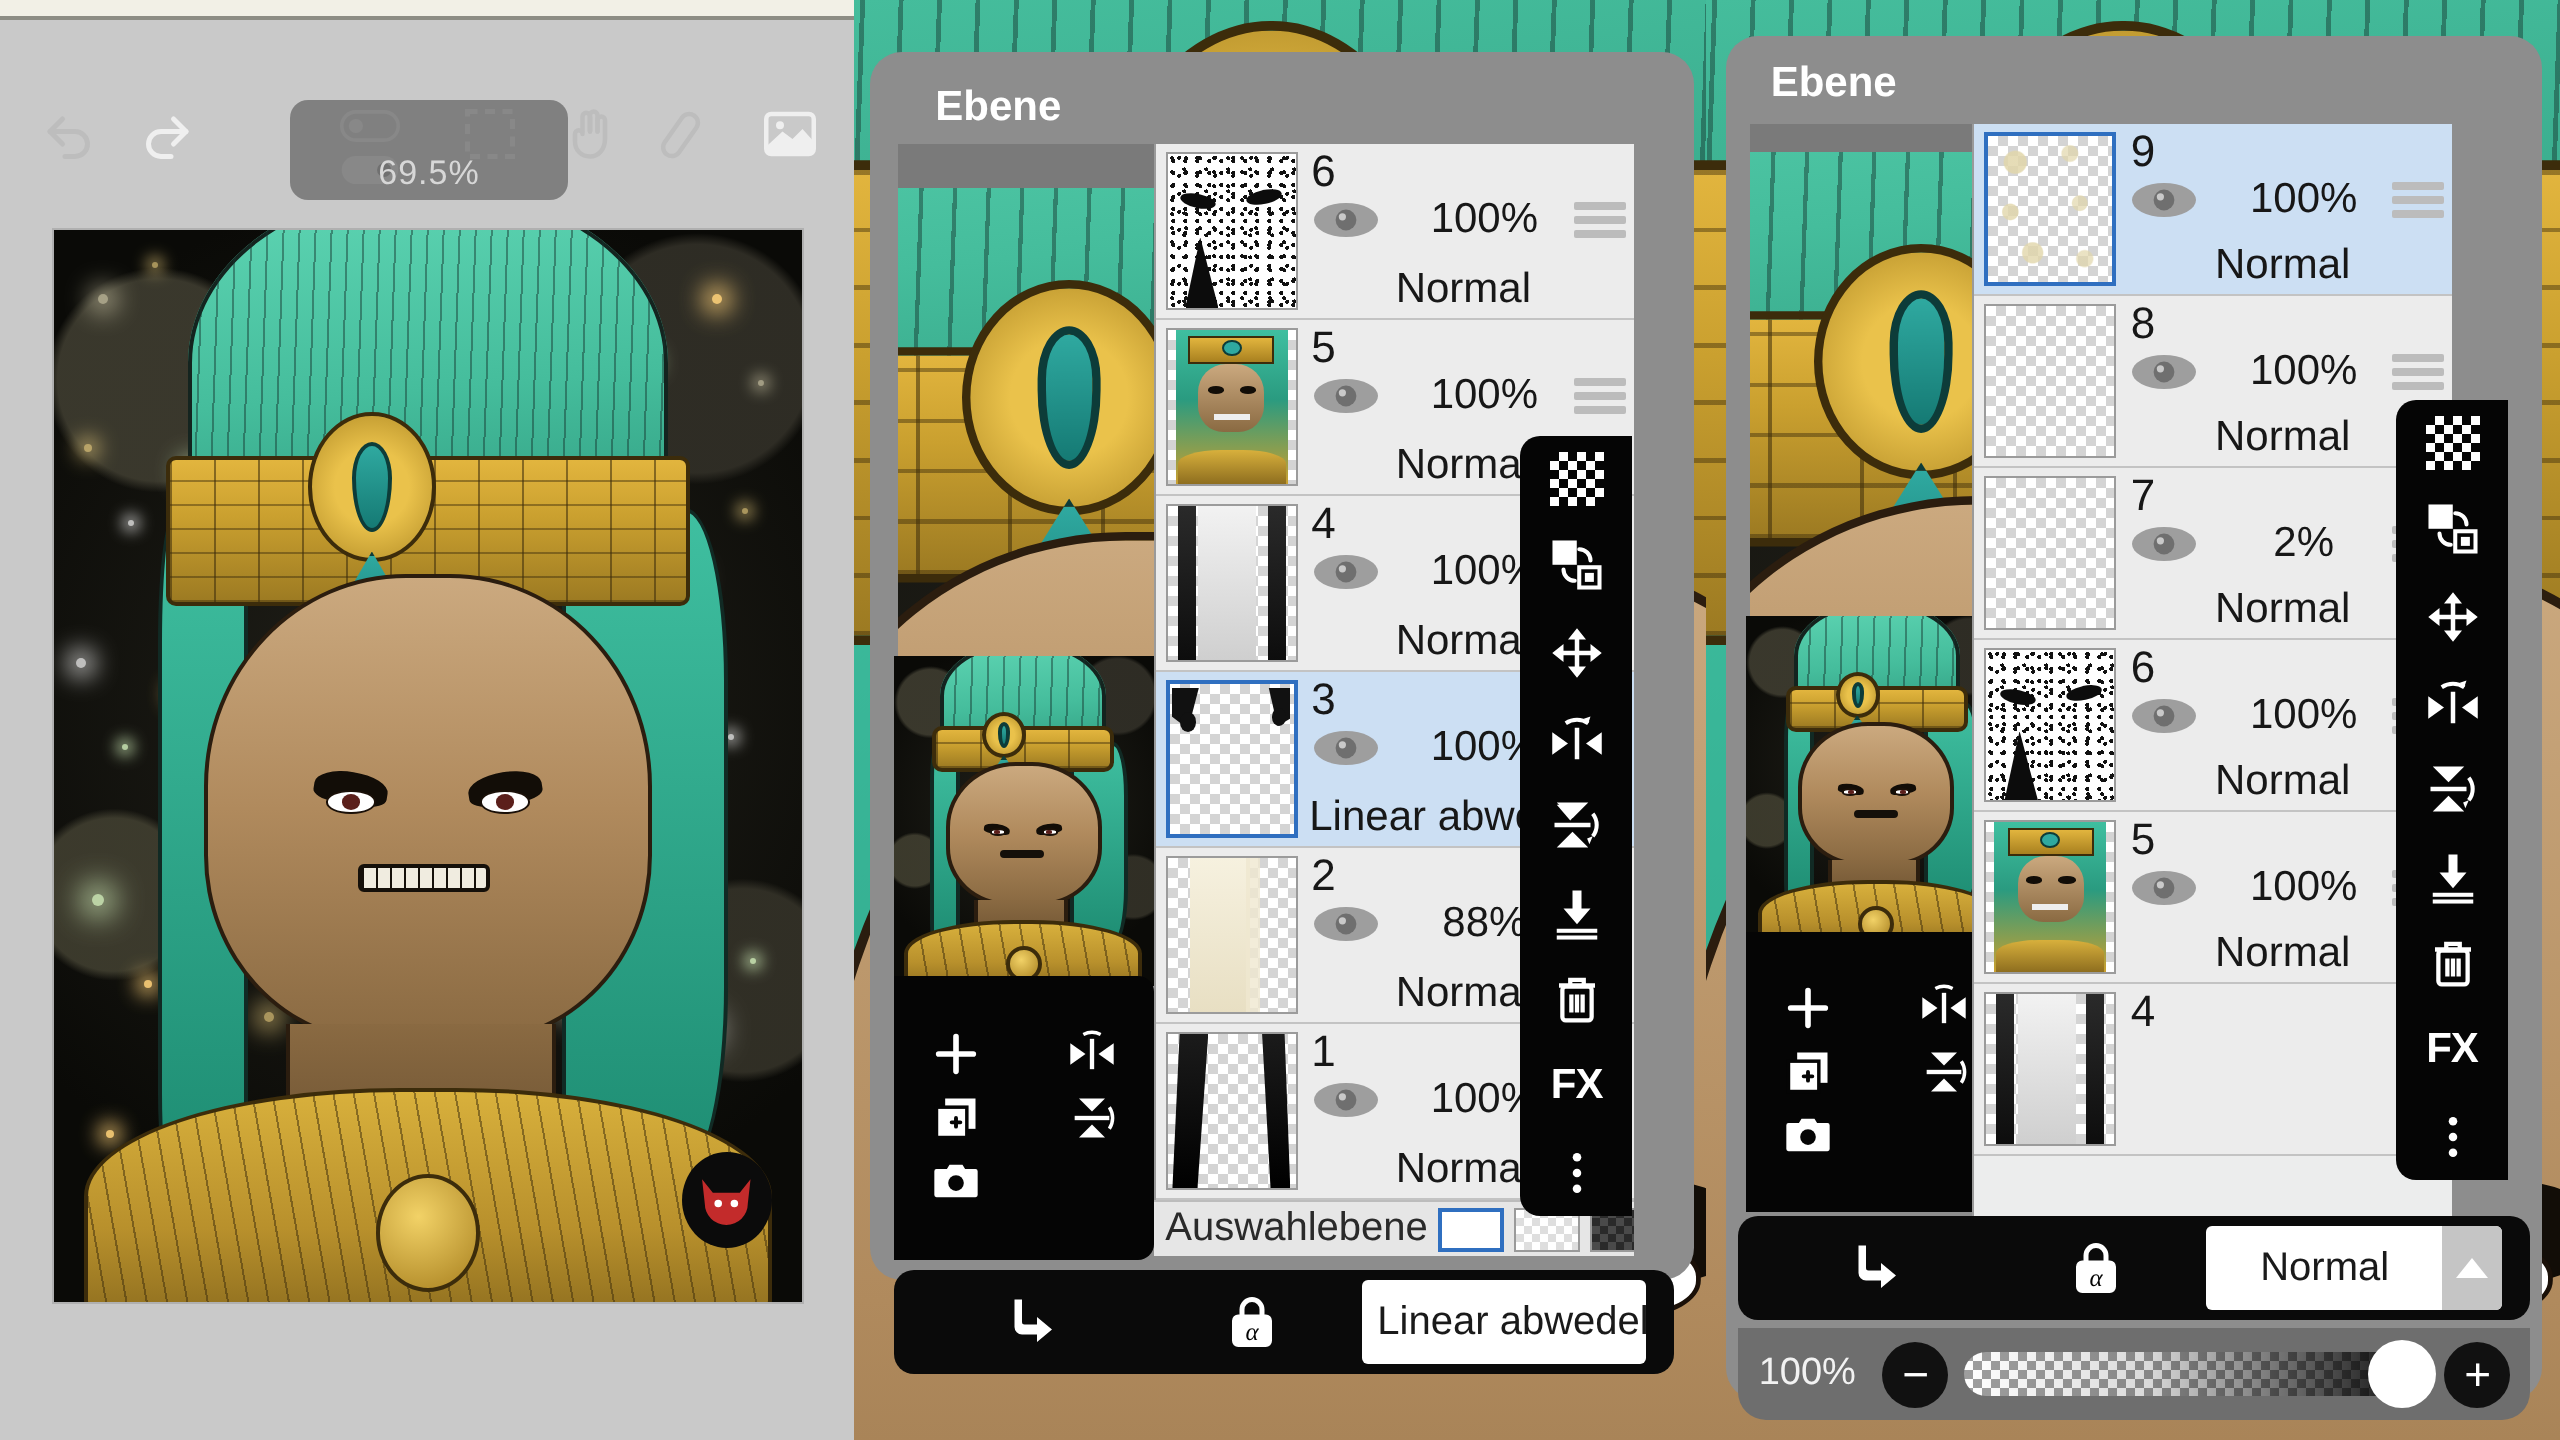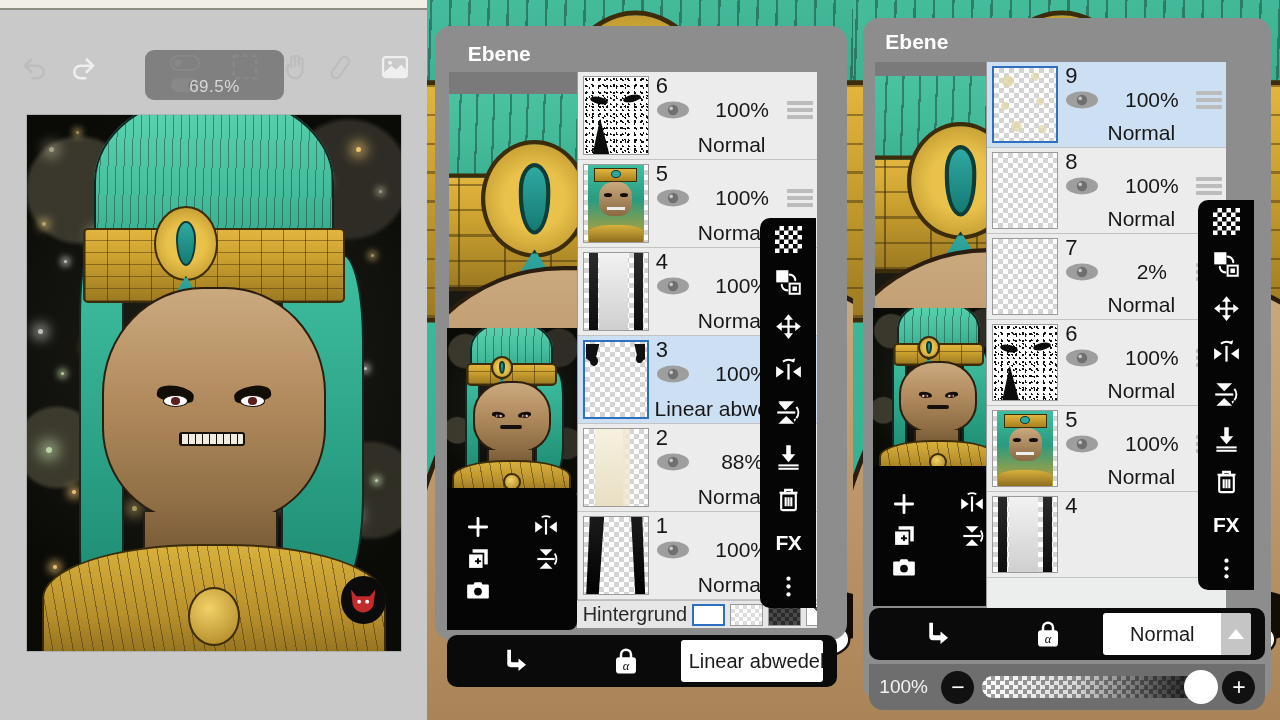--- a/index.html
+++ b/index.html
@@ -824,21 +824,21 @@
                 <span></span>
                 <span></span>
               </div>
             </div>
             <div class="lr-blend">Normal</div>
           </div>
         </div>
       </div>
 
     <div class="bg-strip" style="left:150px; top:600px; width:240px; height:28px;">
-      <span class="bg-label">Hintergrund</span>
+      <span class="bg-label">Auswahlebene</span>
       <span class="bg-sw white sel"></span>
       <span class="bg-sw lightcheck"></span>
       <span class="bg-sw darkcheck"></span>
       <span class="bg-sw diag"></span>
     </div>
 
     <div class="tool-rail" style="left:790px; top:0; width:0; height:0;"></div>
     <div class="tool-rail" style="right:37px; top:218px; width:56px; height:390px;">
       <div class="rail-btn">
         <svg viewBox="0 0 24 24">

